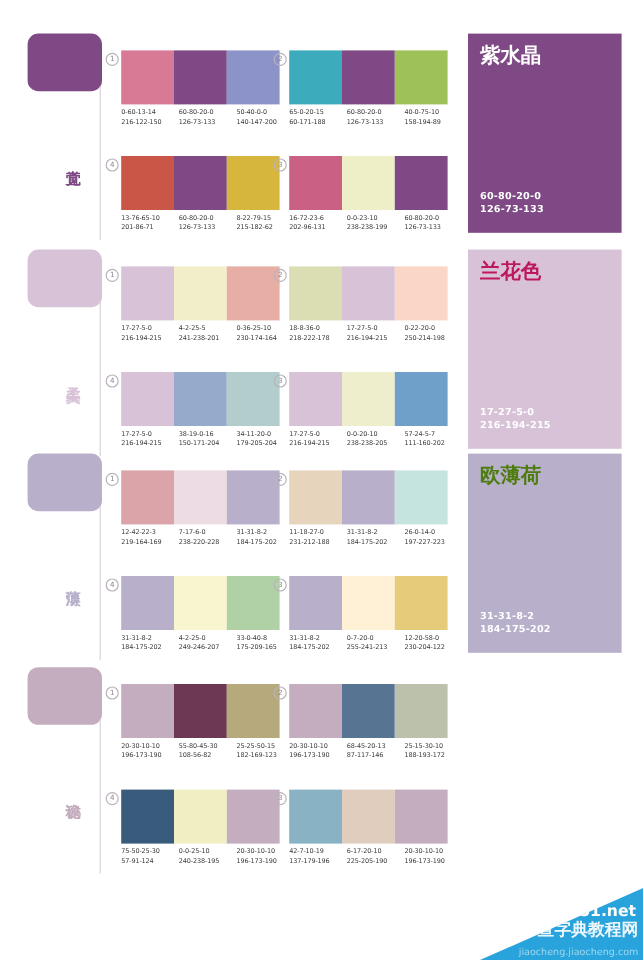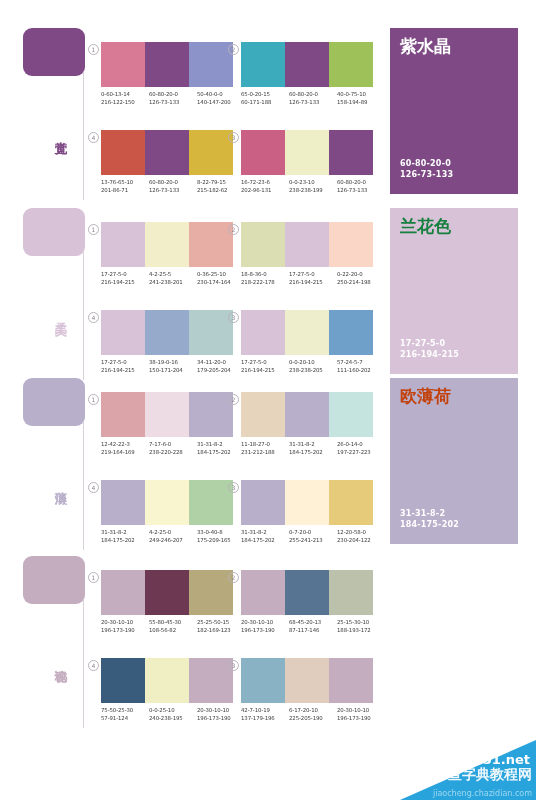--- a/index.html
+++ b/index.html
@@ -299,21 +299,21 @@
                 <div class="rgb">238-238-205</div>
               </div>
               <div>
                 <div class="cmyk">57-24-5-7</div>
                 <div class="rgb">111-160-202</div>
               </div>
             </div>
           </div>
           <div class="namepanel">
             <div class="panelbox" style="background: rgb(216, 194, 215);"></div>
-            <div class="panelname" style="color: #15803d;">兰花色</div>
+            <div class="panelname" style="color: #be185d;">兰花色</div>
             <div class="panelcodes" style="color: rgb(255, 255, 255);">
               <div>17-27-5-0</div>
               <div>216-194-215</div>
             </div>
           </div>
         </div>
       </div>
       <div class="group" style="top: 370px;">
         <div class="inner">
           <div class="keycol">
@@ -404,21 +404,21 @@
                 <div class="rgb">255-241-213</div>
               </div>
               <div>
                 <div class="cmyk">12-20-58-0</div>
                 <div class="rgb">230-204-122</div>
               </div>
             </div>
           </div>
           <div class="namepanel">
             <div class="panelbox" style="background: rgb(184, 175, 202);"></div>
-            <div class="panelname" style="color: #c2410c;">欧薄荷</div>
+            <div class="panelname" style="color: #4d7c0f;">欧薄荷</div>
             <div class="panelcodes" style="color: rgb(255, 255, 255);">
               <div>31-31-8-2</div>
               <div>184-175-202</div>
             </div>
           </div>
         </div>
       </div>
       <div class="group" style="top: 548px;">
         <div class="inner">
           <div class="keycol">
@@ -515,15 +515,15 @@
             </div>
           </div>
         </div>
       </div>
     </div>
 
   <div class="wm">
     <div class="tri"></div>
     <div class="jb">jb51.net</div>
     <div class="cn">查字典教程网</div>
-    <div class="url">jiaocheng.chazidian.com</div>
+    <div class="url">jiaocheng.jiaocheng.com</div>
   </div>
 </div>
 
 </body></html>

